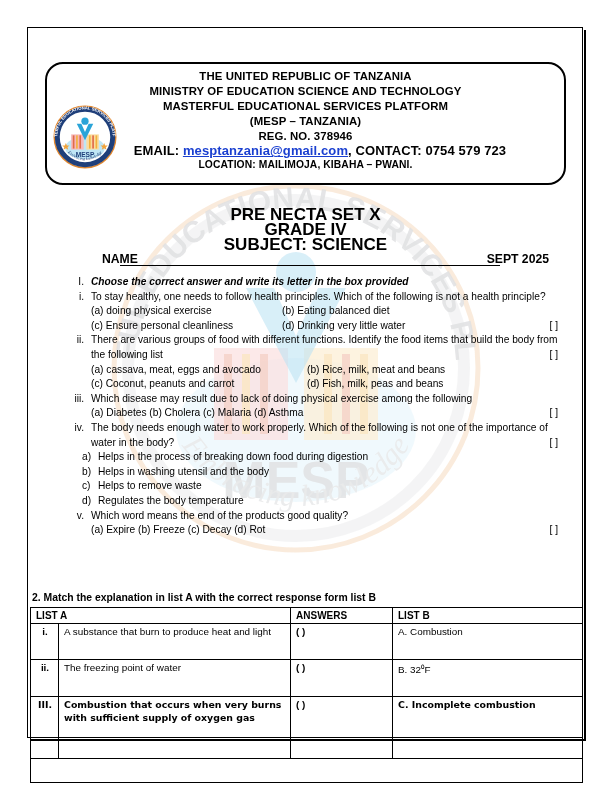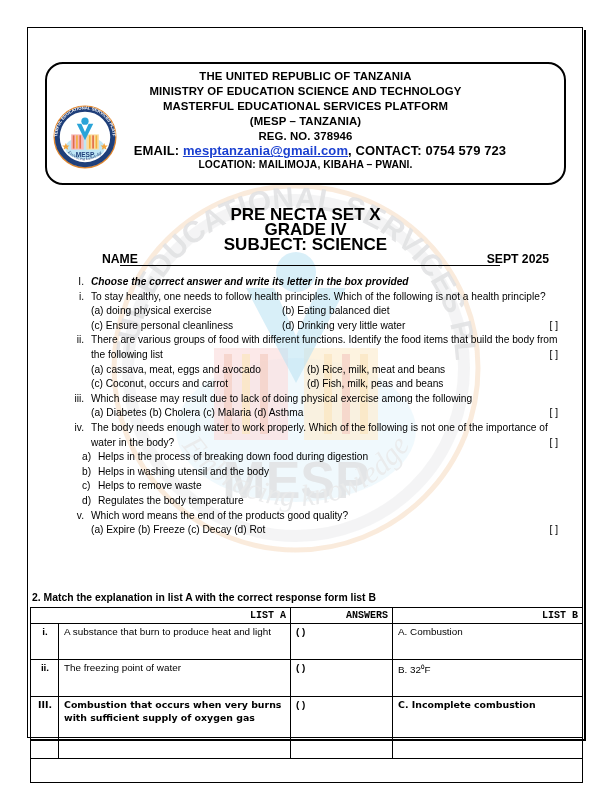--- a/index.html
+++ b/index.html
@@ -225,24 +225,23 @@
     table-layout: fixed;
   }
   table.match td, table.match th {
     border: 1.1px solid #000;
     vertical-align: top;
     padding: 2px 4px 2px 5px;
     box-sizing: border-box;
   }
   table.match thead th {
     font-weight: bold;
-    text-align: right;
+    text-align: left;
     height: 16px;
     font-size: 10px;
-    font-family: Liberation Mono, monospace;
   }
   .col-ii { width: 28px; }
   .col-desc { width: 232px; }
   .col-ans { width: 102px; }
   .col-lb { width: 190px; }
 
   .cell-num {
     font-weight: bold;
     text-align: center;
     padding-left: 0;
@@ -379,21 +378,21 @@
 
     <div class="qrow">
       <span class="num">ii.</span>
       <span class="qtext">There are various groups of food with different functions. Identify the food items that build the body from the following list</span>
       <span class="brk" style="top:14.6px">[          ]</span>
     </div>
     <div class="opts2">
       <span class="opt-a" style="width:200px">(a) cassava, meat, eggs and avocado</span><span class="opt-b">(b) Rice, milk, meat and beans</span>
     </div>
     <div class="opts2">
-      <span class="opt-a" style="width:200px">(c) Coconut, occurs and carrot</span><span class="opt-b">(d) Fish, milk, peas and beans</span>
+      <span class="opt-a" style="width:200px">(c) Coconut, peanuts and carrot</span><span class="opt-b">(d) Fish, milk, peas and beans</span>
     </div>
 
     <div class="qrow">
       <span class="num">iii.</span>
       <span class="qtext">Which disease may result due to lack of doing physical exercise among the following</span>
     </div>
     <div class="opts2">
       <span>(a) Diabetes        (b) Cholera      (c) Malaria     (d) Asthma</span>
       <span class="brk">[          ]</span>
     </div>

